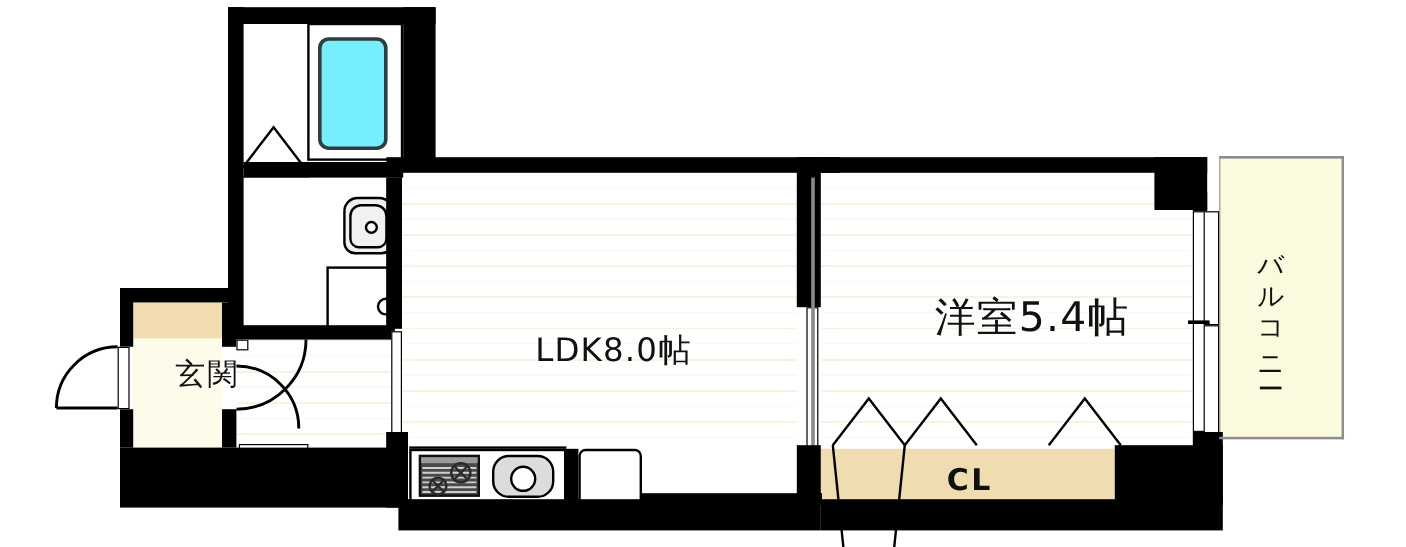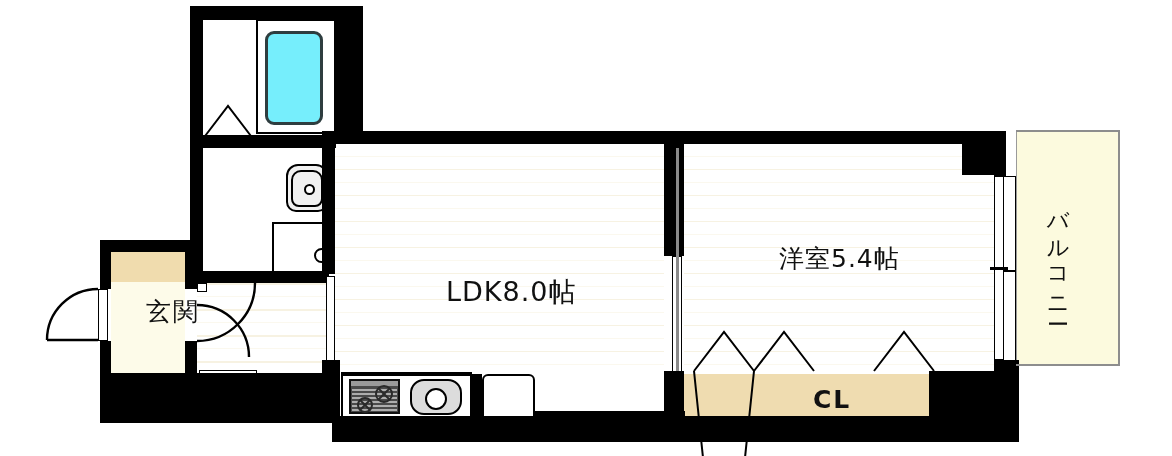--- a/index.html
+++ b/index.html
@@ -19,22 +19,22 @@
   .tan{position:absolute;background:#efdcb0;}
   .tan2{position:absolute;background:#f0dcae;}
   .balcony{position:absolute;background:#fcfade;}
   .whitebox{position:absolute;background:#ffffff;border:2px solid #000;box-sizing:border-box;}
   .thinline{position:absolute;background:#000;}
   .greyline{position:absolute;background:#8a8a8a;}
 
   .lbl{position:absolute;color:#111;white-space:nowrap;
        font-family:"DejaVu Sans","Liberation Sans",sans-serif;}
   .lbl-ldk{font-size:27px;letter-spacing:1px;}
-  .lbl-yoshitsu{font-size:25px;letter-spacing:1px;text-align:center;}
-  .lbl-cl{font-size:25px;font-weight:700;letter-spacing:2px;margin-left:24px;}
+  .lbl-yoshitsu{font-size:34px;letter-spacing:1px;text-align:center;}
+  .lbl-cl{font-size:25px;font-weight:700;letter-spacing:2px;}
   .lbl-genkan{font-size:25px;letter-spacing:2px;}
   .lbl-balcony{font-size:22px;writing-mode:vertical-rl;text-orientation:upright;
                letter-spacing:4px;line-height:1;}
 
   .svgbox{position:absolute;overflow:visible;}
   .arc{fill:none;stroke:#000;stroke-width:2.4;}
   .tri{fill:none;stroke:#000;stroke-width:2;}
 
   
   .tub{position:absolute;background:#76eefc;border:3px solid #2e3d3f;border-radius:9px;box-sizing:border-box;}

